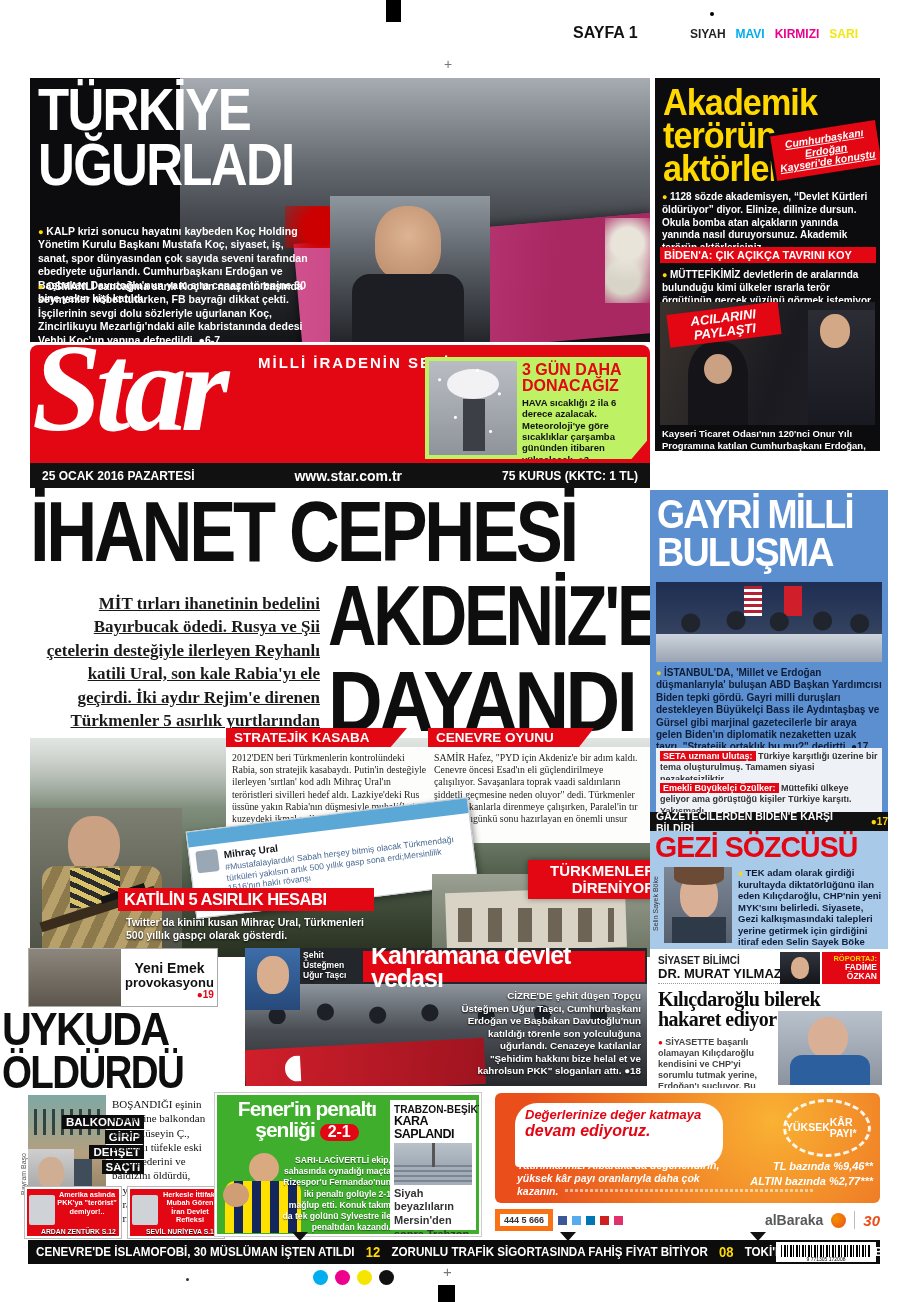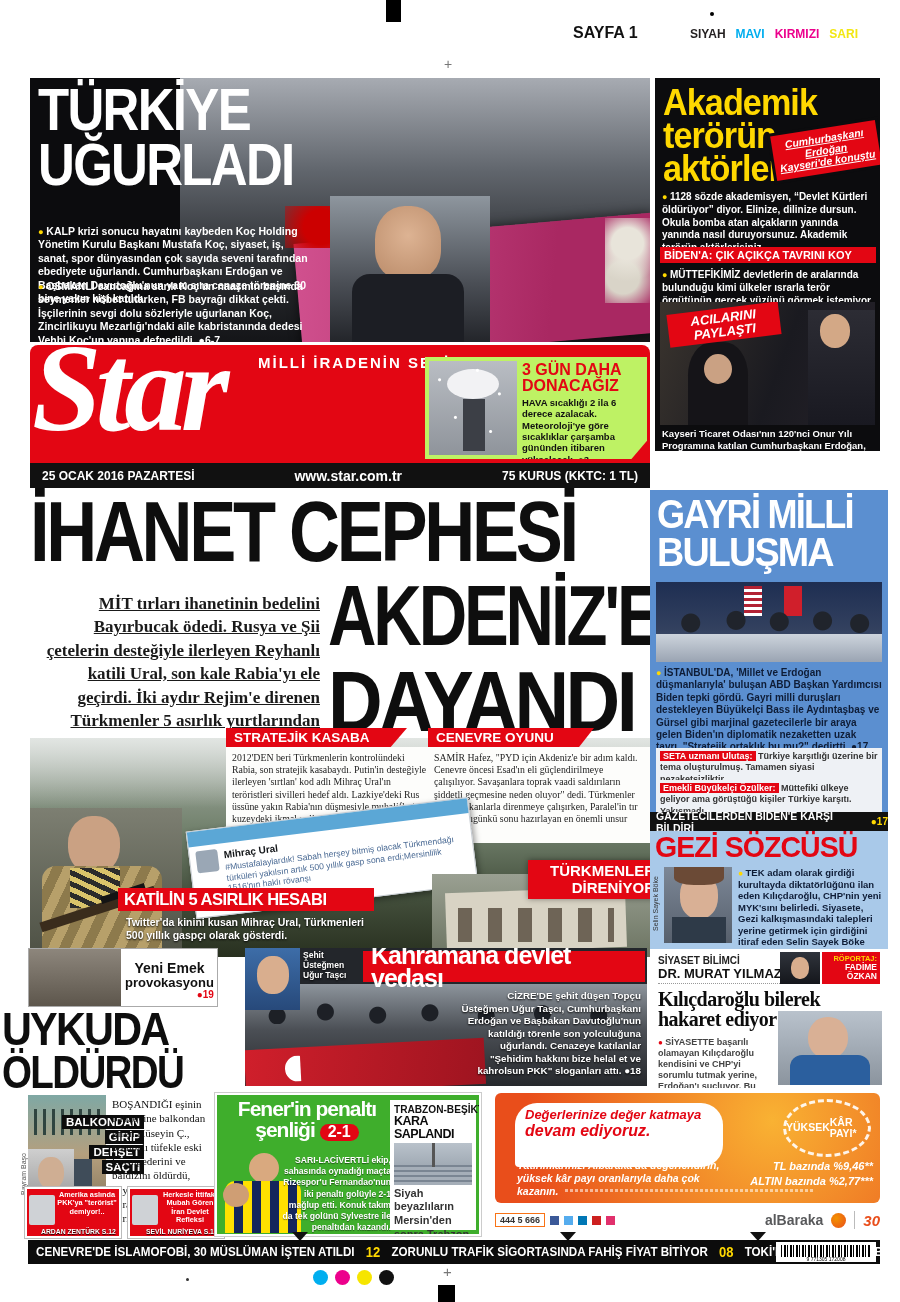--- a/index.html
+++ b/index.html
@@ -310,21 +310,21 @@
         <span class="w b" style="font-size:10.5px;line-height:1.05">KÂR PAYI*</span>
       </div>
       <div class="abs w b" style="left:230px;top:66px;width:148px;text-align:right;font-style:italic;font-size:11px;line-height:1.35">
         <div>TL bazında %9,46**</div>
         <div>ALTIN bazında %2,77***</div>
       </div>
       <div class="abs" style="left:70px;top:96px;width:250px;height:3px;background:repeating-linear-gradient(90deg,rgba(255,255,255,.55) 0 3px,transparent 3px 5px)"></div>
     </div>
     <div class="abs" style="left:0;top:114px;width:385px;height:26px;display:flex;align-items:center;justify-content:space-between">
       <div style="display:flex;align-items:center;gap:5px">
-        <span class="b" style="border:1px solid #f97316;padding:1px 4px;font-size:9px;color:#333">444 5 666</span>
+        <span class="b" style="border:5px solid #f97316;padding:1px 4px;font-size:9px;color:#333">444 5 666</span>
         <span style="width:9px;height:9px;background:#3b5998;display:inline-block"></span>
         <span style="width:9px;height:9px;background:#55acee;display:inline-block"></span>
         <span style="width:9px;height:9px;background:#0077b5;display:inline-block"></span>
         <span style="width:9px;height:9px;background:#cd201f;display:inline-block"></span>
         <span style="width:9px;height:9px;background:#e1306c;display:inline-block"></span>
       </div>
       <div style="display:flex;align-items:center;gap:8px">
         <span class="b" style="font-size:14px;color:#58595b">alBaraka</span>
         <span style="width:15px;height:15px;border-radius:50%;background:radial-gradient(circle at 35% 35%,#f39200,#e94e1b);display:inline-block"></span>
         <span style="width:1px;height:18px;background:#bbb;display:inline-block"></span>

